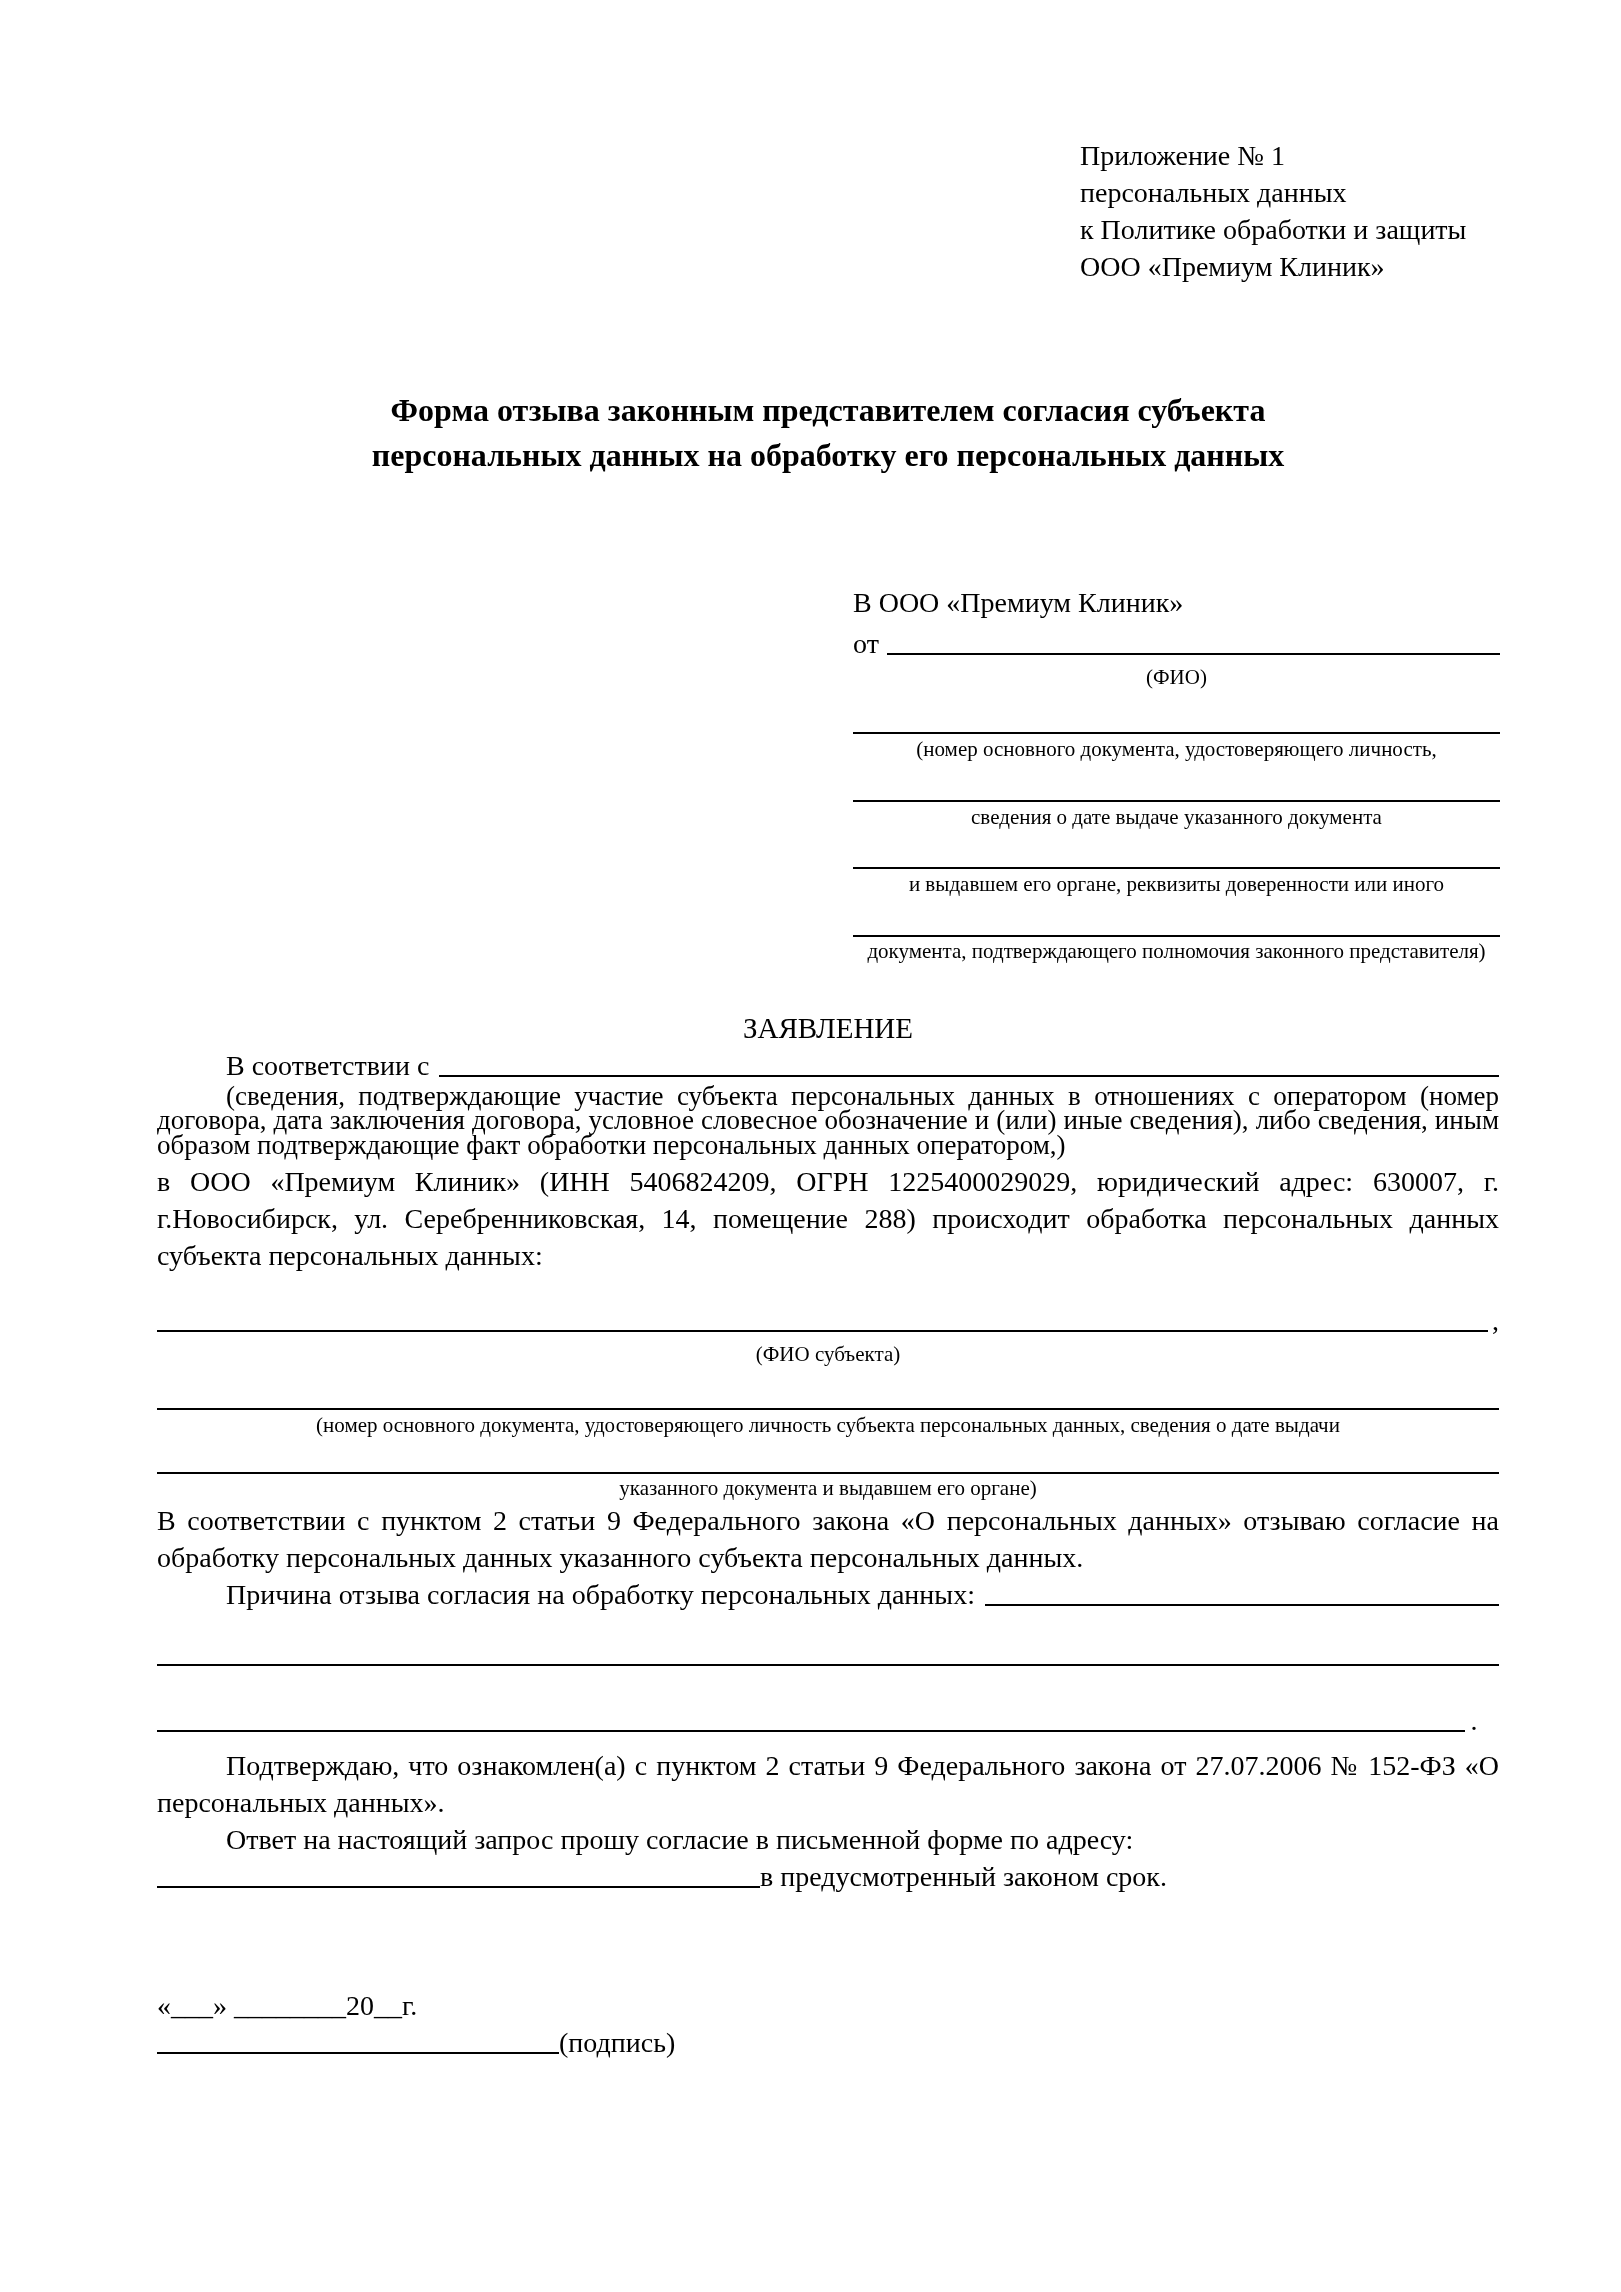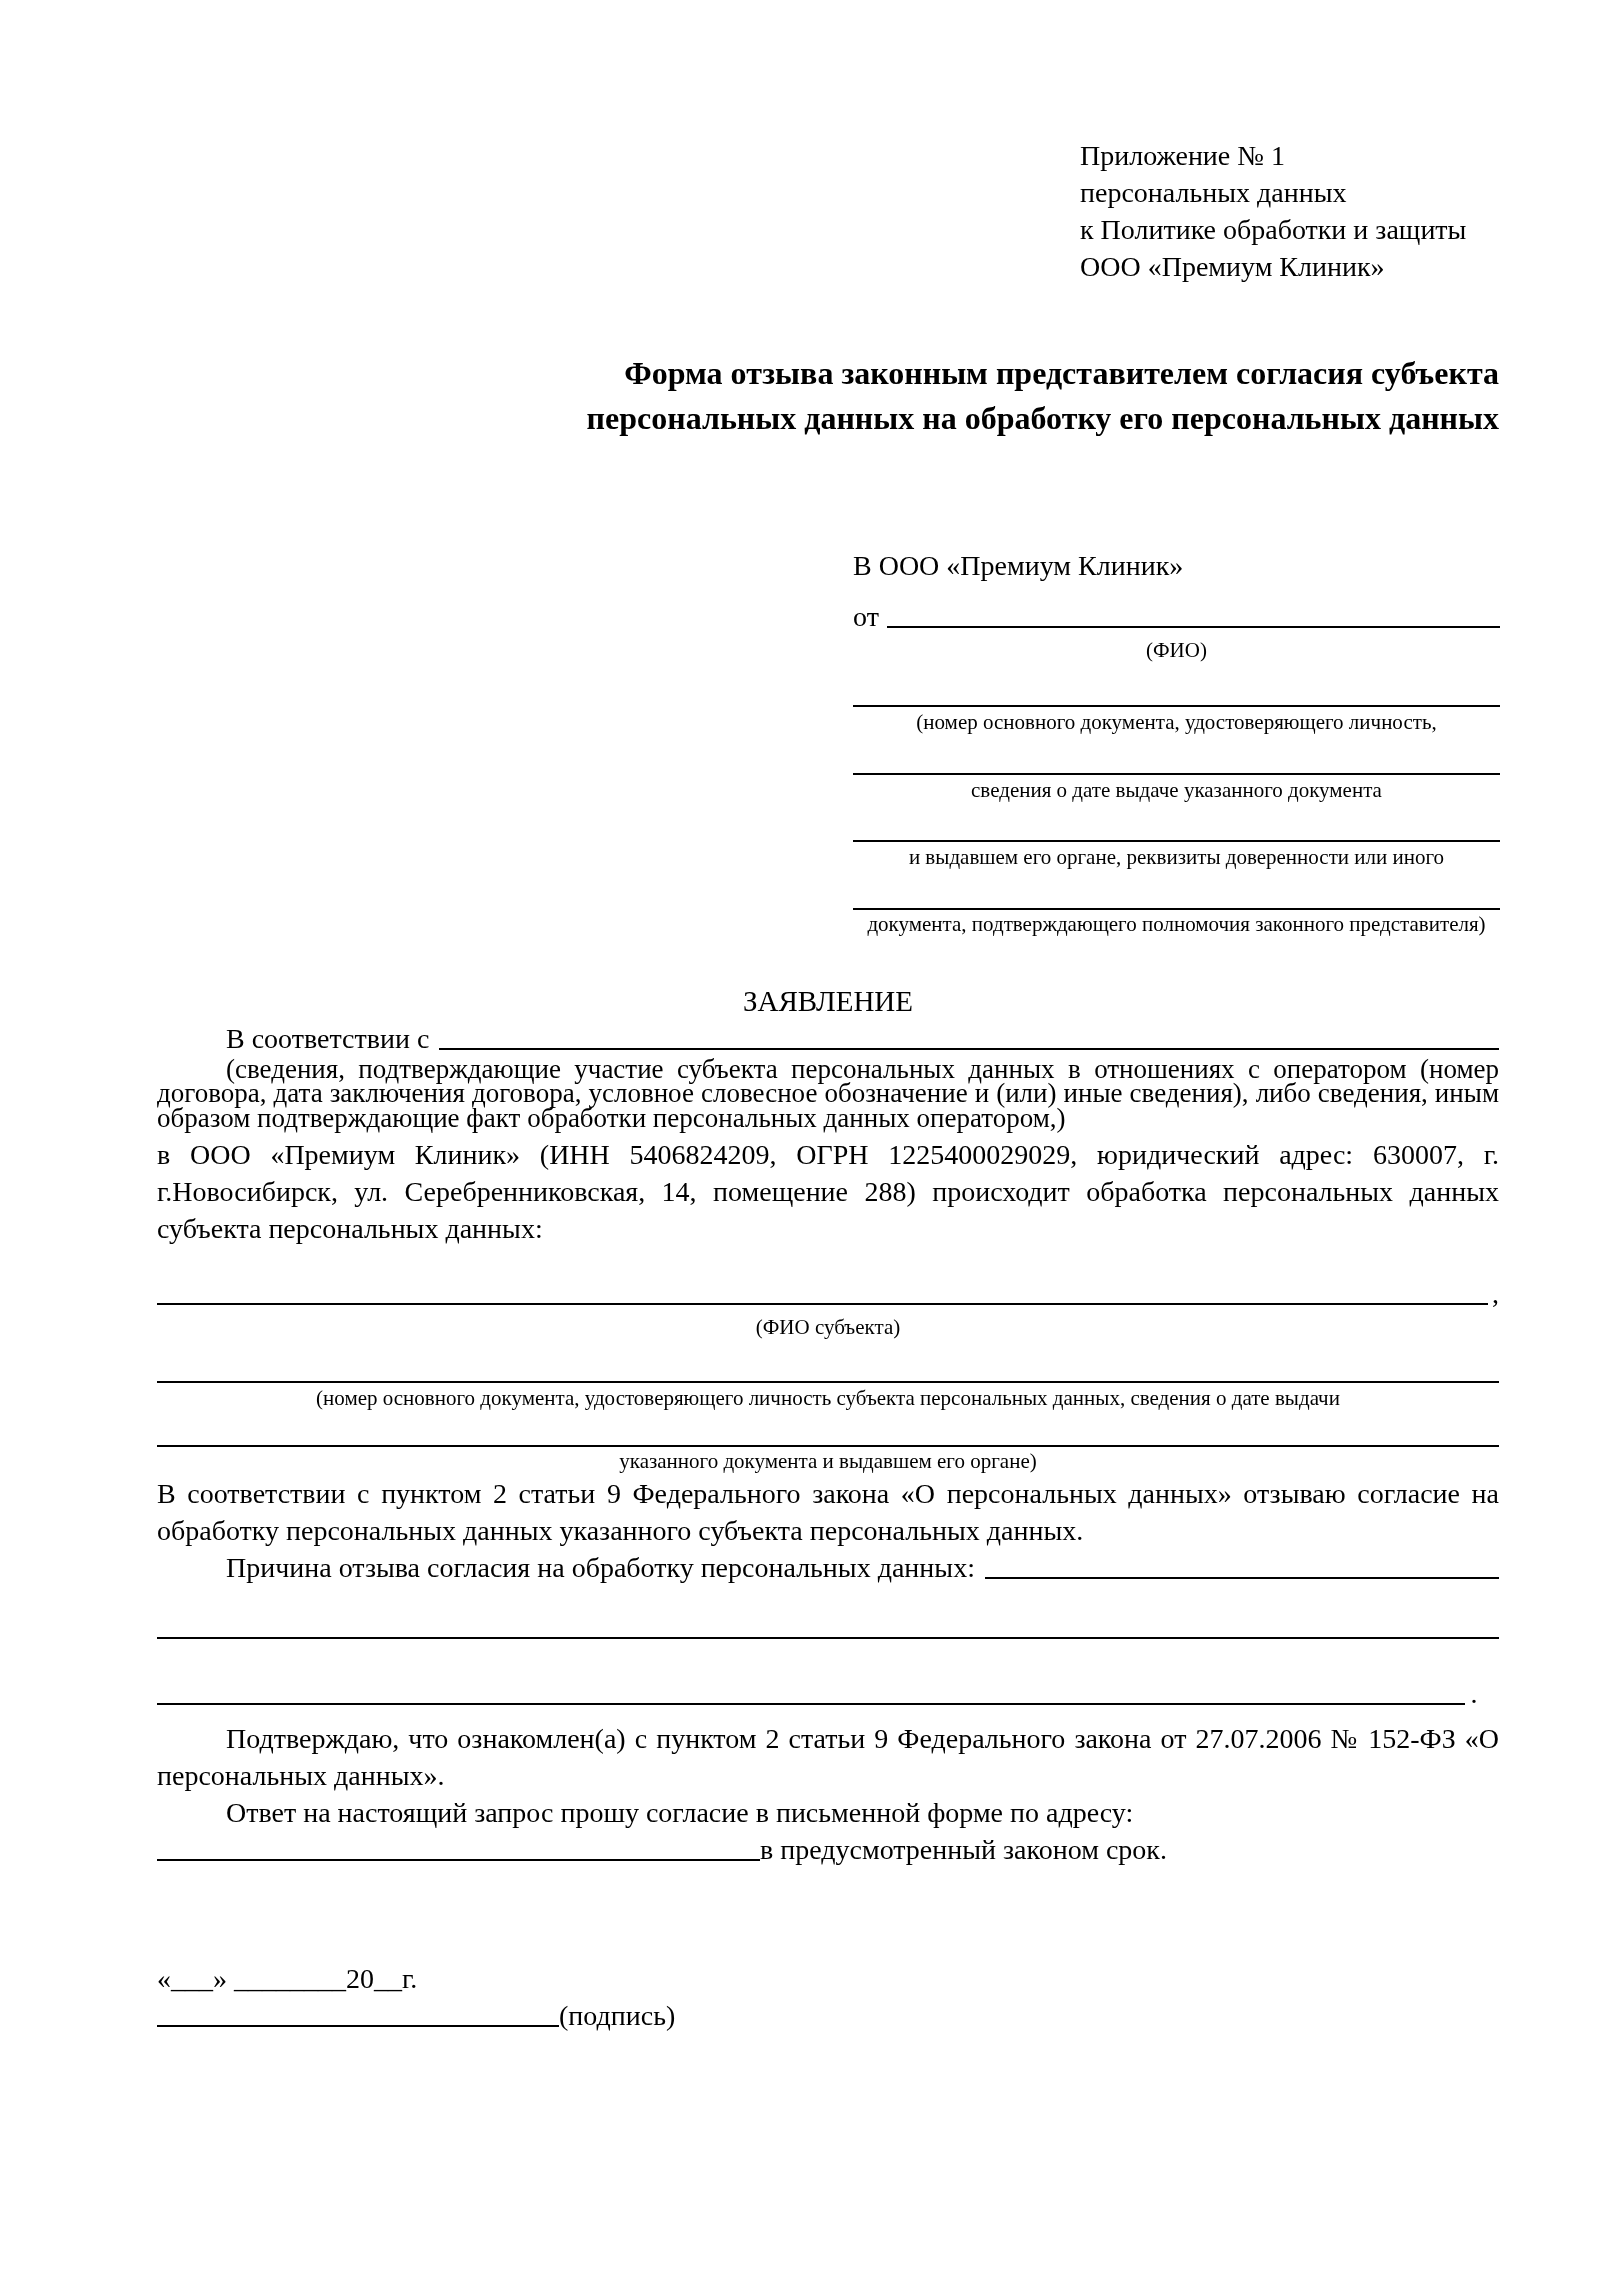--- a/index.html
+++ b/index.html
@@ -10,22 +10,22 @@
     box-sizing: border-box;
     padding: 137px 122px 0 157px;
     background: #ffffff;
     color: #000000;
     font-family: "Liberation Serif", "DejaVu Serif", serif;
     font-size: 28px;
     line-height: 37px;
   }
   .appendix { margin-left: 923px; line-height: 37px; }
   .doc-title {
-    margin-top: 66px;
-    text-align: right;
+    margin-top: 103px;
+    text-align: center;
     font-weight: bold;
     font-size: 32px;
     line-height: 45px;
   }
   .addressee { margin-top: 106px; margin-left: 696px; width: 647px; }
   .flexrow { display: flex; }
   .fill {
     flex: 1;
     border-bottom: 2px solid #000;
     margin-bottom: 6.9px;
@@ -37,21 +37,21 @@
   }
   .rule { border-top: 2px solid #000; height: 0; }
   .cap {
     font-size: 21px;
     line-height: 25.5px;
     text-align: center;
     margin-top: 2.9px;
   }
   .field { margin-top: 37px; }
   .field-first { margin-top: 42px; }
-  .from-row { margin-top: 14px; }
+  .from-row { margin-top: 4px; }
   .statement-heading { margin-top: 45px; text-align: center; font-size: 29px; }
   .according-row { padding-left: 69px; }
   .note {
     font-size: 27px;
     line-height: 24.5px;
     text-align: justify;
     text-indent: 69px;
   }
   .para { text-align: justify; }
   .para-indent { text-align: justify; text-indent: 69px; }

